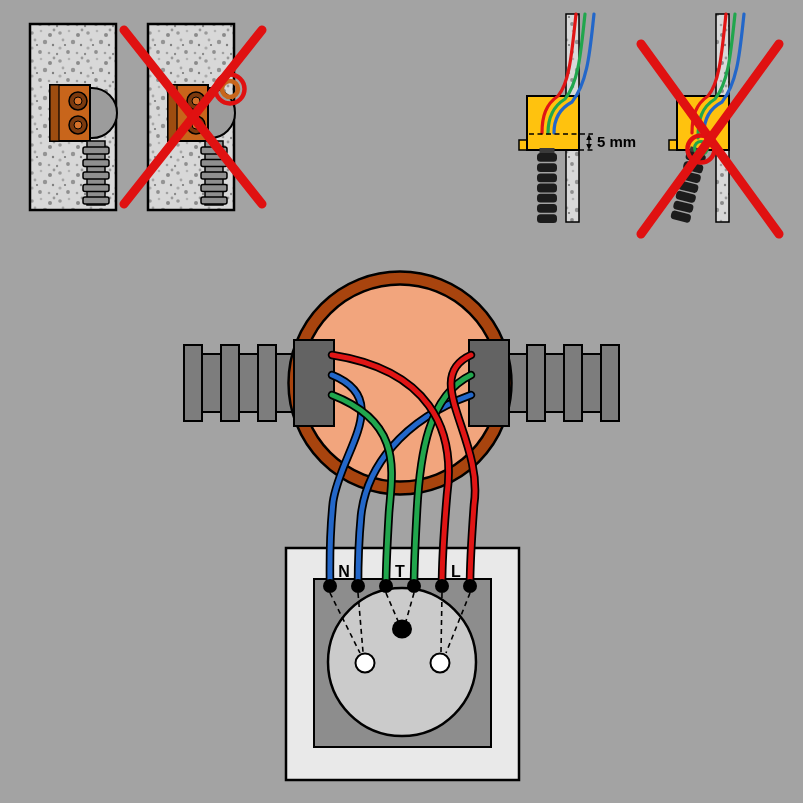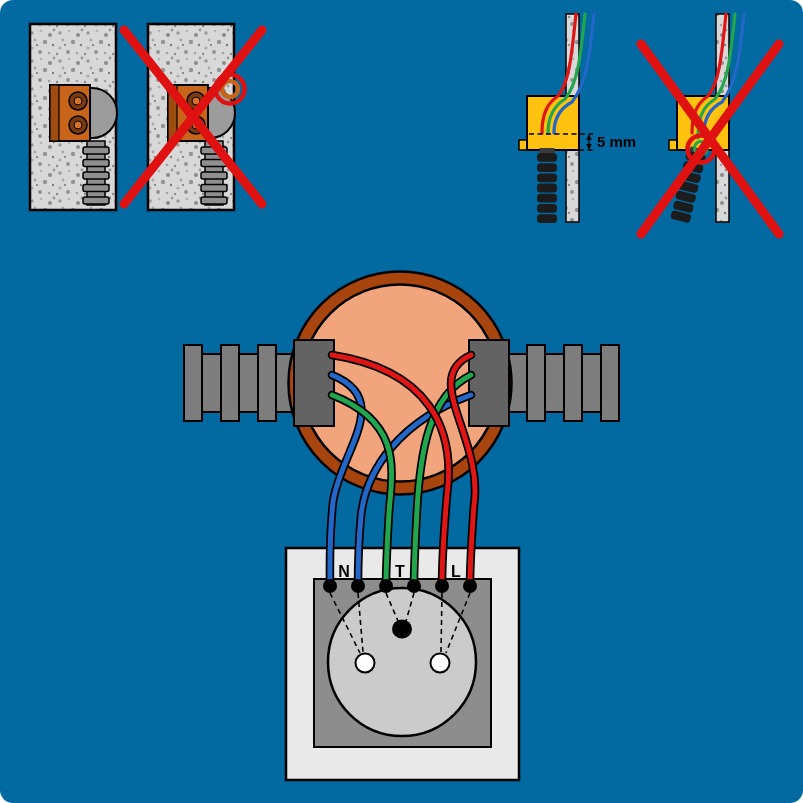--- a/index.html
+++ b/index.html
@@ -1,16 +1,16 @@
 <!DOCTYPE html>
 <html><head>
 <meta charset="utf-8">
 <style>
   html,body{margin:0;padding:0;background:#ffffff;}
-  .canvas{width:803px;height:803px;background:#0369a1;position:relative;overflow:hidden;border-radius:13px;}
+  .canvas{width:803px;height:803px;background:#a3a3a3;position:relative;overflow:hidden;}
   svg{display:block;}
   text{font-family:"Liberation Sans","DejaVu Sans",sans-serif;font-weight:bold;fill:#000;}
   .lbl-terminal{font-size:16px;}
   .lbl-measure{font-size:15px;}
   .wire-under{fill:none;stroke:#000;stroke-width:8.5;stroke-linecap:round;}
   .wire{fill:none;stroke-width:5;stroke-linecap:round;}
   .thinwire{fill:none;stroke-width:3.2;stroke-linecap:round;}
   .dash{stroke:#000;stroke-width:1.4;stroke-dasharray:5 3.5;fill:none;}
   .dashline{stroke:#000;stroke-width:1.6;stroke-dasharray:5 4;fill:none;}
   .xline{stroke-width:9;stroke-linecap:round;fill:none;}

